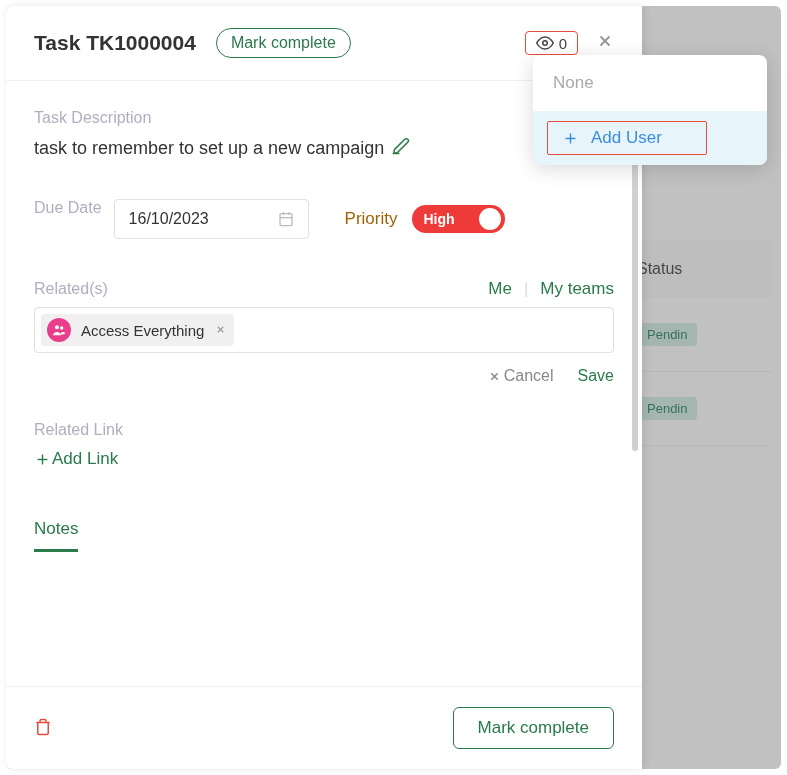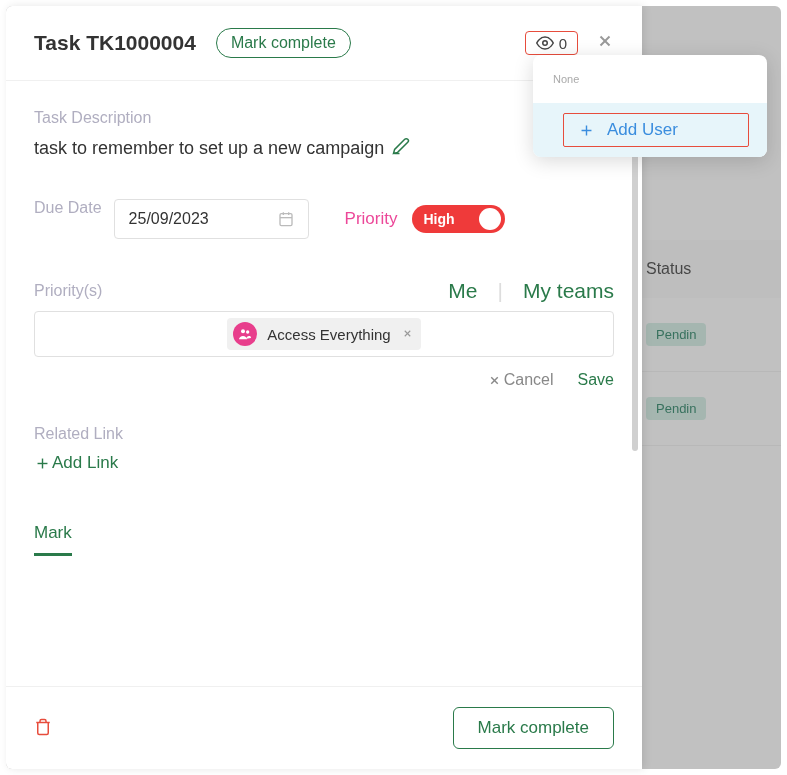--- a/index.html
+++ b/index.html
@@ -1,20 +1,20 @@
 <!DOCTYPE html>
 <html><head>
   <meta charset="utf-8">
   <style>
     * { box-sizing: border-box; margin: 0; padding: 0; font-family: -apple-system, BlinkMacSystemFont, 'Segoe UI', sans-serif; }
     body { width: 787px; height: 775px; position: relative; background: #fff; }
     
     .overlay { position: absolute; top: 6px; left: 6px; right: 6px; bottom: 6px; background: rgba(100,100,100,0.4); border-radius: 6px; }
     
-    .bg-table { position: absolute; top: 240px; right: 6px; width: 145px; }
+    .bg-table { position: absolute; top: 240px; right: 15px; width: 145px; }
     .bg-header { background: #fafafa; padding: 20px 10px; font-size: 16px; color: #333; font-weight: 500; }
     .bg-row { padding: 25px 10px; border-bottom: 1px solid #f0f0f0; }
     .bg-badge { display: inline-block; background: #d0ede3; color: #1a7a5a; padding: 4px 10px; border-radius: 4px; font-size: 13px; }
     
     .panel { position: absolute; top: 6px; left: 6px; width: 636px; bottom: 6px; background: #fff; border-radius: 6px 0 0 6px; box-shadow: 2px 0 8px rgba(0,0,0,0.1); display: flex; flex-direction: column; }
     
     .panel-header { padding: 22px 28px; display: flex; align-items: center; gap: 20px; border-bottom: 1px solid #f0f0f0; }
     .task-title { font-size: 21px; font-weight: 600; color: #333; }
     .mark-complete-btn { border: 1.5px solid #2a7a4a; color: #2a7a4a; background: #fff; padding: 5px 14px; border-radius: 18px; font-size: 16px; cursor: pointer; }
     .header-actions { margin-left: auto; display: flex; align-items: center; gap: 18px; }
@@ -28,52 +28,52 @@
     .description-row { display: flex; align-items: flex-end; gap: 8px; margin-bottom: 40px; }
     .description-text { font-size: 18px; color: #333; }
     .edit-icon-wrap { color: #2a7a4a; cursor: pointer; }
     
     .date-priority-row { display: flex; align-items: flex-end; gap: 36px; margin-bottom: 40px; }
     .date-col { display: flex; gap: 12px; }
     .date-input { border: 1px solid #e0e0e0; border-radius: 4px; padding: 10px 14px; width: 195px; display: flex; justify-content: space-between; align-items: center; font-size: 16px; color: #333; cursor: pointer; background: #fff; }
     .cal-icon { color: #bbb; }
     
     .priority-col { display: flex; align-items: center; gap: 14px; padding-bottom: 6px; }
-    .priority-label { color: #ec4899; font-size: 17px; }
+    .priority-label { color: #a16207; font-size: 17px; }
     .priority-toggle { background: #ef3a3a; border-radius: 16px; padding: 3px 4px 3px 12px; display: flex; align-items: center; gap: 24px; cursor: pointer; }
     .priority-text { color: #fff; font-weight: 600; font-size: 14px; }
     .toggle-knob { width: 22px; height: 22px; background: #fff; border-radius: 50%; }
     
     .assignee-header { display: flex; align-items: center; margin-bottom: 8px; }
-    .assignee-links { margin-left: auto; display: flex; align-items: center; gap: 20px; font-size: 21px; }
+    .assignee-links { margin-left: auto; display: flex; align-items: center; gap: 12px; font-size: 17px; }
     .assignee-link { color: #2a7a4a; cursor: pointer; }
     .divider { color: #ddd; }
     
-    .assignee-box { border: 1px solid #e0e0e0; border-radius: 4px; padding: 6px; min-height: 46px; display: flex; align-items: center; gap: 6px; flex-wrap: wrap; justify-content: center; }
+    .assignee-box { border: 1px solid #e0e0e0; border-radius: 4px; padding: 6px; min-height: 46px; display: flex; align-items: center; gap: 6px; flex-wrap: wrap; }
     .assignee-chip { background: #f0f0f0; border-radius: 4px; padding: 4px 30px 4px 6px; display: flex; align-items: center; gap: 10px; position: relative; }
     .chip-avatar { width: 24px; height: 24px; background: #e83e8c; border-radius: 50%; display: flex; align-items: center; justify-content: center; }
     .chip-text { font-size: 15px; color: #333; }
     .chip-remove { position: absolute; right: 8px; color: #999; cursor: pointer; font-size: 14px; }
     
     .assignee-actions { display: flex; justify-content: flex-end; gap: 24px; margin-top: 14px; margin-bottom: 36px; }
     .cancel-link { color: #888; font-size: 16px; cursor: pointer; display: flex; align-items: center; gap: 3px; }
     .save-link { color: #2a7a4a; font-size: 16px; font-weight: 500; cursor: pointer; }
     
     .add-link-btn { display: flex; align-items: center; gap: 1px; color: #2a7a4a; font-size: 17px; cursor: pointer; margin-top: 8px; margin-bottom: 50px; }
     
     .notes-tab { display: inline-block; color: #2a7a4a; font-size: 17px; font-weight: 500; padding-bottom: 10px; border-bottom: 3px solid #2a7a4a; cursor: pointer; }
     
     .panel-footer { border-top: 1px solid #f0f0f0; padding: 20px 28px; display: flex; justify-content: space-between; align-items: center; }
     .delete-btn { color: #e74c3c; cursor: pointer; background: none; border: none; }
     .footer-mark-complete { border: 1.5px solid #2a7a4a; color: #2a7a4a; background: #fff; padding: 10px 24px; border-radius: 6px; font-size: 17px; cursor: pointer; }
     
     .dropdown { position: absolute; top: 55px; right: 20px; width: 234px; background: #fff; border-radius: 8px; box-shadow: 0 4px 20px rgba(0,0,0,0.15); overflow: hidden; }
-    .dropdown-header { padding: 18px 20px; color: #aaa; font-size: 11px; }
+    .dropdown-header { padding: 18px 20px; color: #aaa; font-size: 17px; }
     .dropdown-item { background: #e7f5fa; padding: 10px 14px; }
-    .add-user-btn { border: 1.5px solid #e74c3c; padding: 6px 14px; display: flex; align-items: center; gap: 12px; color: #3a8dde; font-size: 17px; cursor: pointer; border-radius: 2px; width: 186px; margin-left: 16px; }
+    .add-user-btn { border: 1.5px solid #e74c3c; padding: 6px 14px; display: flex; align-items: center; gap: 12px; color: #3a8dde; font-size: 17px; cursor: pointer; border-radius: 2px; width: 160px; }
   </style>
 </head>
 <body>
 
 <div class="bg-table">
   <div class="bg-header">Status</div>
   <div class="bg-row">
     <span class="bg-badge">Pendin</span>
   </div>
   <div class="bg-row">
@@ -115,40 +115,40 @@
             <path d="M17 3a2.8 2.8 0 1 1 4 4L7.5 20.5 2 22l1.5-5.5L17 3z"></path>
             <line x1="3" y1="22" x2="10" y2="22"></line>
           </svg>
       </span>
     </div>
     
     <div class="date-priority-row">
       <div class="date-col">
         <span class="section-label">Due Date</span>
         <div class="date-input">
-          <span>25/09/2023</span>
+          <span>16/10/2023</span>
           <svg class="cal-icon" width="16" height="16" viewBox="0 0 24 24" fill="none" stroke="#bbb" stroke-width="2">
               <rect x="3" y="4" width="18" height="18" rx="2"></rect>
               <line x1="16" y1="2" x2="16" y2="6"></line>
               <line x1="8" y1="2" x2="8" y2="6"></line>
               <line x1="3" y1="10" x2="21" y2="10"></line>
             </svg>
         </div>
       </div>
       <div class="priority-col">
         <span class="priority-label">Priority</span>
         <div class="priority-toggle">
           <span class="priority-text">High</span>
           <div class="toggle-knob"></div>
         </div>
       </div>
     </div>
     
     <div class="assignee-header">
-      <span class="section-label" style="margin-bottom:0">Priority(s)</span>
+      <span class="section-label" style="margin-bottom:0">Related(s)</span>
       <div class="assignee-links">
         <span class="assignee-link">Me</span>
         <span class="divider">|</span>
         <span class="assignee-link">My teams</span>
       </div>
     </div>
     <div class="assignee-box">
       <div class="assignee-chip">
         <div class="chip-avatar">
           <svg width="16" height="16" viewBox="0 0 24 24" fill="#fff">
@@ -180,21 +180,21 @@
     
     <span class="section-label">Related Link</span>
     <div class="add-link-btn">
       <svg width="17" height="17" viewBox="0 0 24 24" fill="none" stroke="#2a7a4a" stroke-width="2">
           <line x1="12" y1="5" x2="12" y2="19"></line>
           <line x1="5" y1="12" x2="19" y2="12"></line>
         </svg>
       <span>Add Link</span>
     </div>
     
-    <span class="notes-tab">Mark</span>
+    <span class="notes-tab">Notes</span>
   </div>
 
   <div class="panel-footer">
     <button class="delete-btn">
       <svg width="18" height="18" viewBox="0 0 24 24" fill="none" stroke="#e74c3c" stroke-width="2">
           <polyline points="3 6 5 6 21 6"></polyline>
           <path d="M19 6v14a2 2 0 0 1-2 2H7a2 2 0 0 1-2-2V6m3 0V4a2 2 0 0 1 2-2h4a2 2 0 0 1 2 2v2"></path>
         </svg>
     </button>
     <button class="footer-mark-complete">Mark complete</button>

